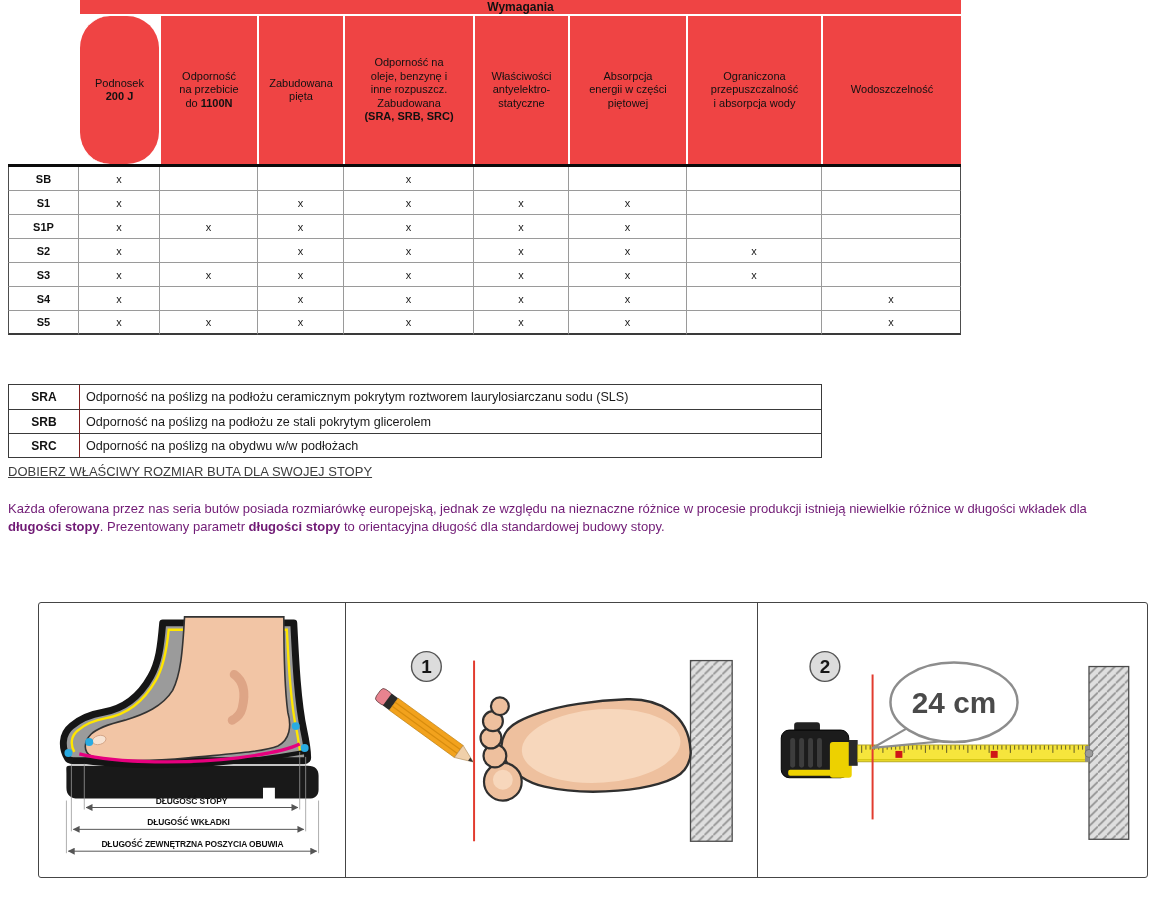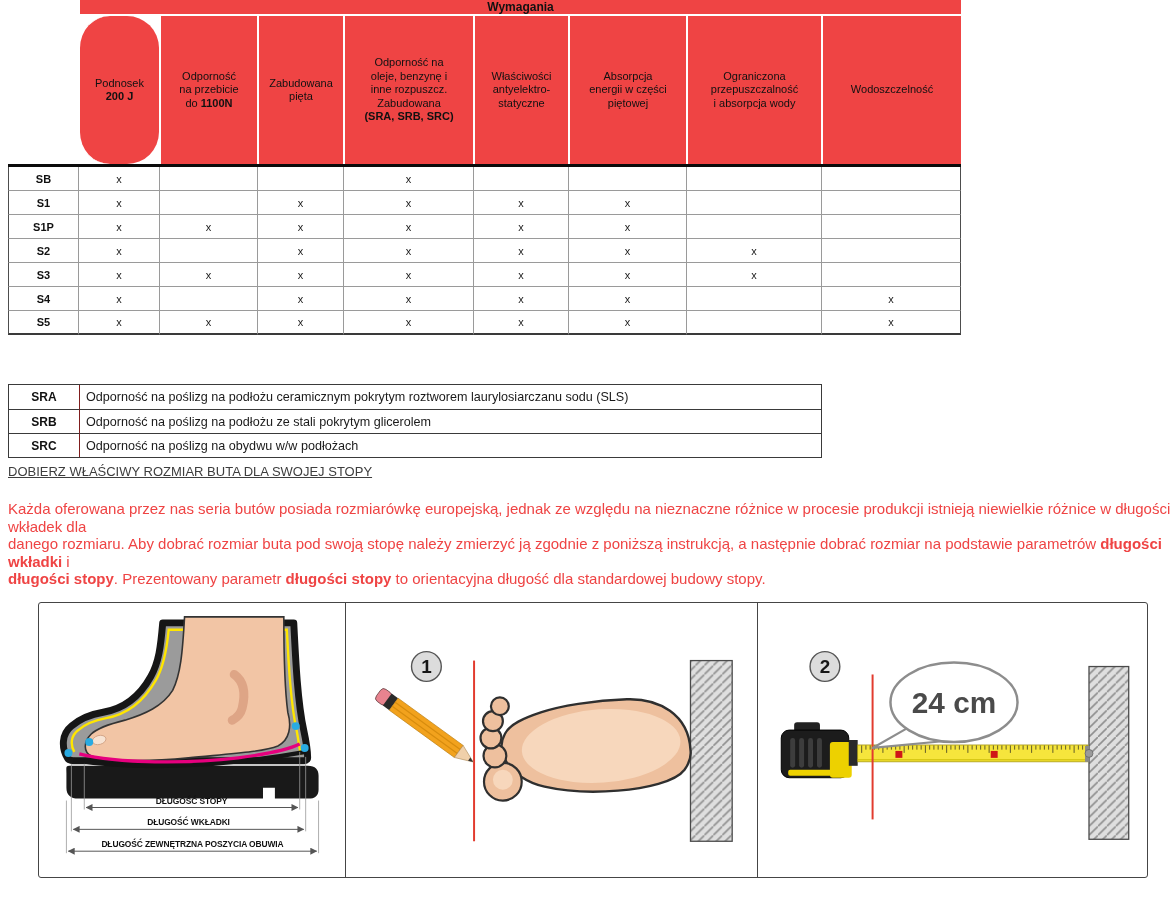--- a/index.html
+++ b/index.html
@@ -29,21 +29,21 @@
   .sratbl{position:absolute;left:8px;top:384px;display:grid;grid-template-columns:70px 742px;
           grid-auto-rows:24px;border:1px solid #3a3a3a;background:#fff;}
   .scode{display:flex;align-items:center;justify-content:center;font-weight:bold;font-size:12px;
          color:#111;box-sizing:border-box;}
   .sdesc{display:flex;align-items:center;padding-left:6px;font-size:12.6px;color:#1a1a1a;box-sizing:border-box;}
   .bl{border-left:1px solid #7f1d1d;}
   .bt{border-top:1px solid #3a3a3a;}
 
   
   .heading{position:absolute;left:8px;top:464px;font-size:13px;color:#3d3d3d;text-decoration:underline;}
-  .para{position:absolute;left:8px;top:500px;width:1164px;font-size:15px;line-height:17.6px;color:#ef4444;}
+  .para{position:absolute;left:8px;top:500px;width:1164px;font-size:13px;line-height:17.6px;color:#701a75;}
 
   
   .frame{position:absolute;left:38px;top:602px;width:1110px;height:276px;border:1.5px solid #454545;
          border-radius:3px;display:flex;box-sizing:border-box;background:#fff;}
   .panel{height:100%;box-sizing:border-box;}
   .p1{width:307px;border-right:1.5px solid #454545;}
   .p2{width:412px;border-right:1.5px solid #454545;}
   .p3{flex:1;}
   .panel svg{display:block;width:100%;height:100%;}
   svg text{font-family:"Liberation Sans",sans-serif;}
@@ -168,21 +168,20 @@
       <div class="sdesc bl">Odporność na poślizg na podłożu ceramicznym pokrytym roztworem laurylosiarczanu sodu (SLS)</div>
       <div class="scode bt">SRB</div>
       <div class="sdesc bl bt">Odporność na poślizg na podłożu ze stali pokrytym glicerolem</div>
       <div class="scode bt">SRC</div>
       <div class="sdesc bl bt">Odporność na poślizg na obydwu w/w podłożach</div>
     </div>
 
   <div class="heading">DOBIERZ WŁAŚCIWY ROZMIAR BUTA DLA SWOJEJ STOPY</div>
   <div class="para" id="para">
       <div><span>Każda oferowana przez nas seria butów posiada rozmiarówkę europejską, jednak ze względu na nieznaczne różnice w procesie produkcji istnieją niewielkie różnice w długości wkładek dla</span></div>
-      <div><span>danego rozmiaru. Aby dobrać rozmiar buta pod swoją stopę należy zmierzyć ją zgodnie z poniższą instrukcją, a następnie dobrać rozmiar na podstawie parametrów </span><span class="b">długości wkładki</span><span> i</span></div>
       <div><span class="b">długości stopy</span><span>. Prezentowany parametr </span><span class="b">długości stopy</span><span> to orientacyjna długość dla standardowej budowy stopy.</span></div>
     </div>
 
   <div class="frame">
 
     <div class="panel p1">
       <svg viewBox="0 0 307 276">
         <defs>
           <marker id="arr" viewBox="0 0 10 10" refX="9" refY="5" markerWidth="7" markerHeight="7" orient="auto-start-reverse">
             <path d="M0,0 L10,5 L0,10 z" fill="#555"></path>

